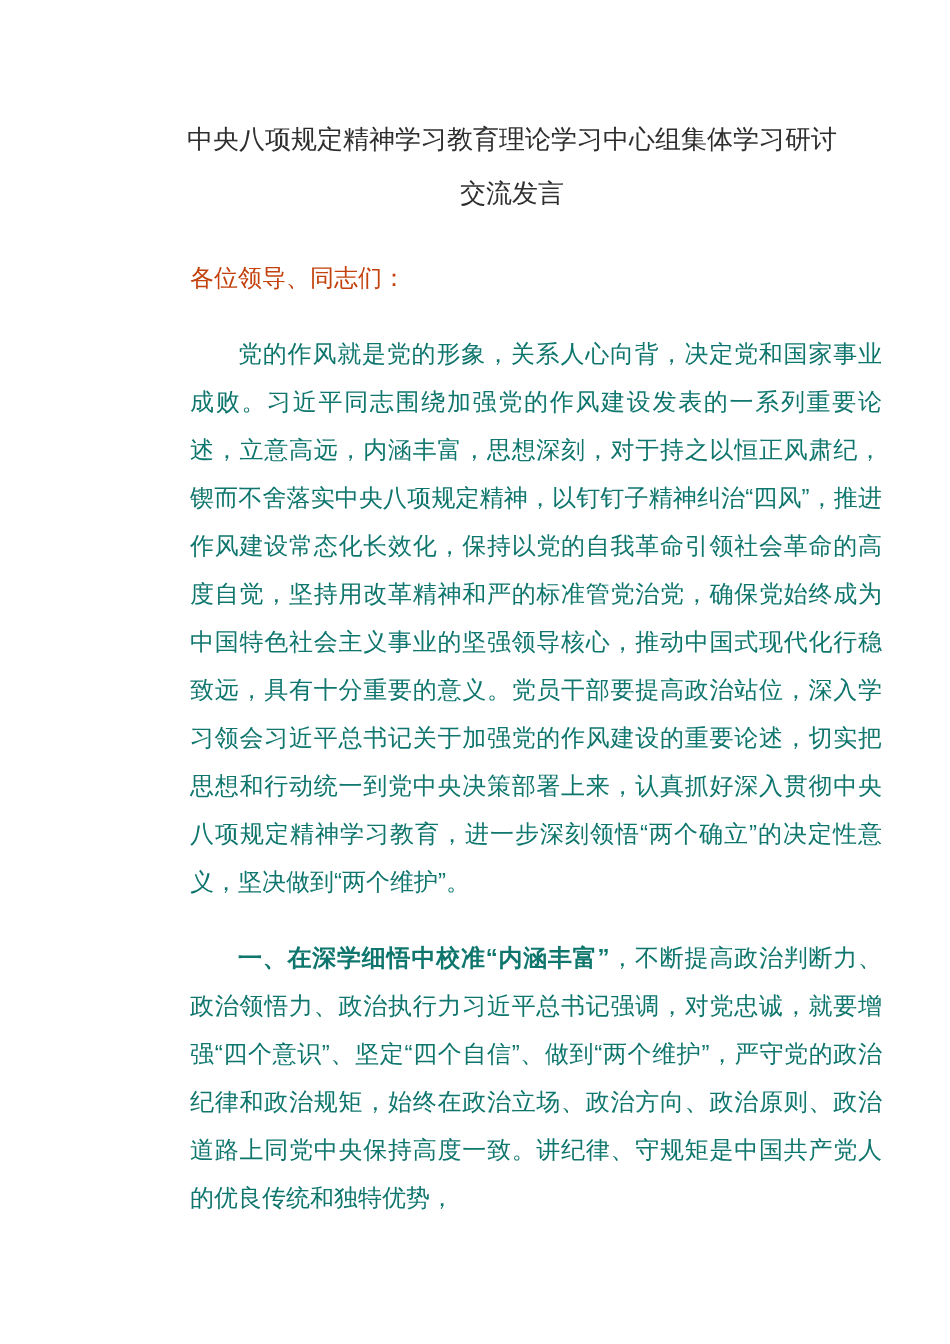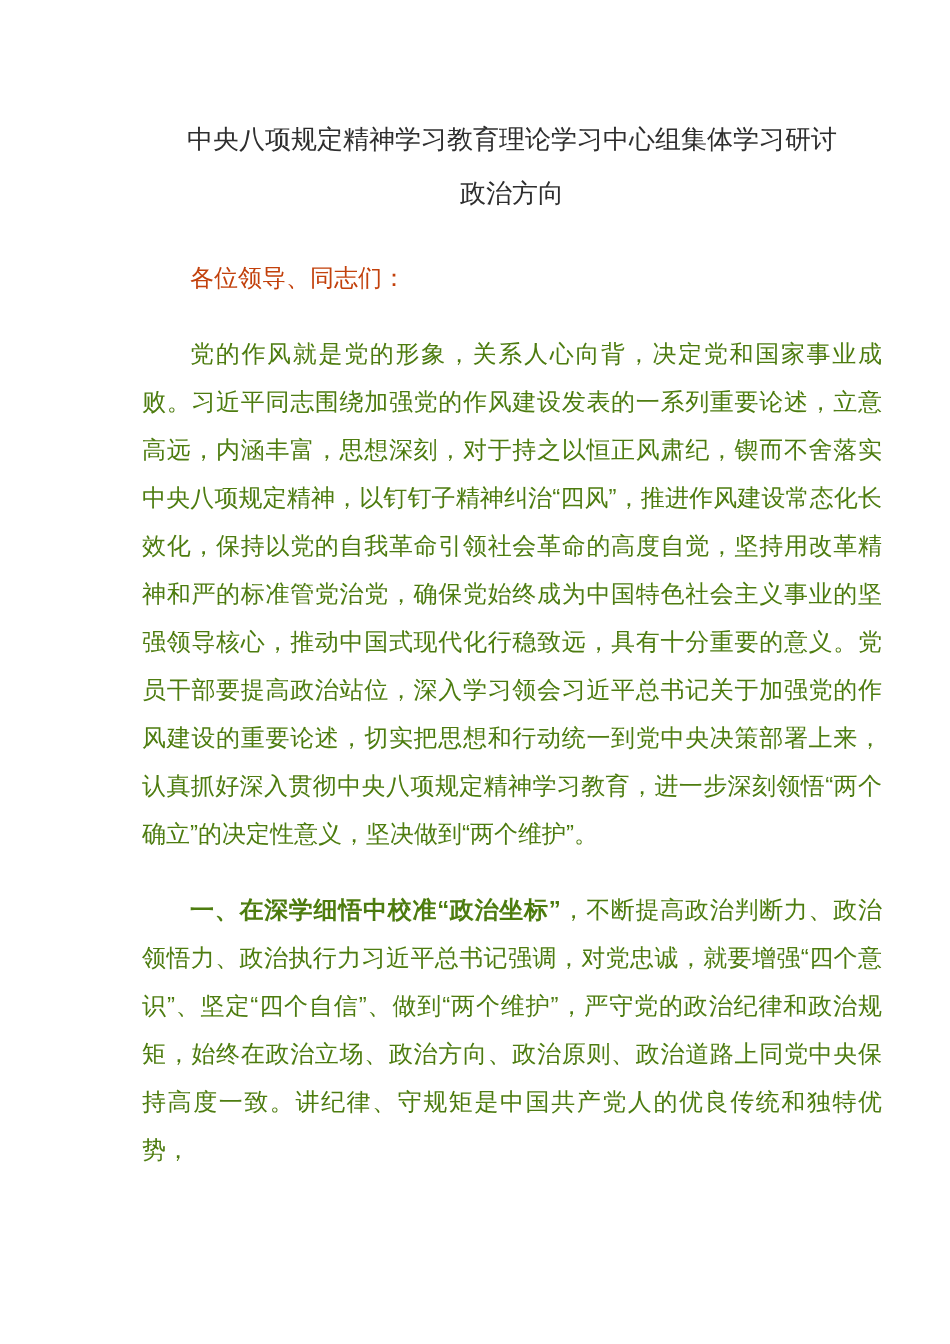--- a/index.html
+++ b/index.html
@@ -31,33 +31,34 @@
     margin-bottom: 28px;
     color: #c2410c;
   }
   .para {
     font-size: 24px;
     line-height: 48px;
     text-indent: 2em;
     text-align: justify;
     text-justify: inter-ideograph;
     margin-bottom: 28px;
-    color: #4d7c0f;
+    color: #0f766e;
     word-break: break-all;
+    margin-left: 48px;
   }
   .para .bold { font-weight: 700; }
 </style>
 </head>
 <body>
 
 <div class="page">
   <h1 class="doc-title">
     <span>中央八项规定精神学习教育理论学习中心组集体学习研讨</span><br>
-    <span>政治方向</span>
+    <span>交流发言</span>
   </h1>
 
   <p class="salutation">各位领导、同志们：</p>
 
   <div>
       <p class="para"><span>党的作风就是党的形象，关系人心向背，决定党和国家事业成败。习近平同志围绕加强党的作风建设发表的一系列重要论述，立意高远，内涵丰富，思想深刻，对于持之以恒正风肃纪，锲而不舍落实中央八项规定精神，以钉钉子精神纠治“四风”，推进作风建设常态化长效化，保持以党的自我革命引领社会革命的高度自觉，坚持用改革精神和严的标准管党治党，确保党始终成为中国特色社会主义事业的坚强领导核心，推动中国式现代化行稳致远，具有十分重要的意义。党员干部要提高政治站位，深入学习领会习近平总书记关于加强党的作风建设的重要论述，切实把思想和行动统一到党中央决策部署上来，认真抓好深入贯彻中央八项规定精神学习教育，进一步深刻领悟“两个确立”的决定性意义，坚决做到“两个维护”。</span></p>
-      <p class="para"><span class="bold">一、在深学细悟中校准“政治坐标”</span><span>，不断提高政治判断力、政治领悟力、政治执行力习近平总书记强调，对党忠诚，就要增强“四个意识”、坚定“四个自信”、做到“两个维护”，严守党的政治纪律和政治规矩，始终在政治立场、政治方向、政治原则、政治道路上同党中央保持高度一致。讲纪律、守规矩是中国共产党人的优良传统和独特优势，</span></p>
+      <p class="para"><span class="bold">一、在深学细悟中校准“内涵丰富”</span><span>，不断提高政治判断力、政治领悟力、政治执行力习近平总书记强调，对党忠诚，就要增强“四个意识”、坚定“四个自信”、做到“两个维护”，严守党的政治纪律和政治规矩，始终在政治立场、政治方向、政治原则、政治道路上同党中央保持高度一致。讲纪律、守规矩是中国共产党人的优良传统和独特优势，</span></p>
     </div>
 </div>
 
 </body></html>

